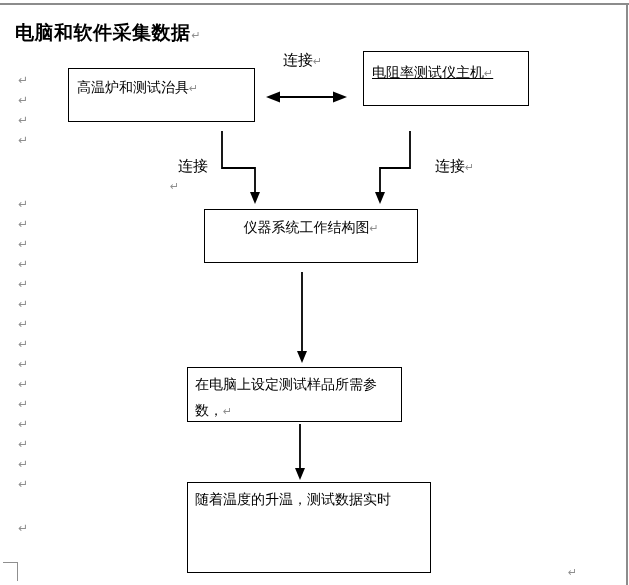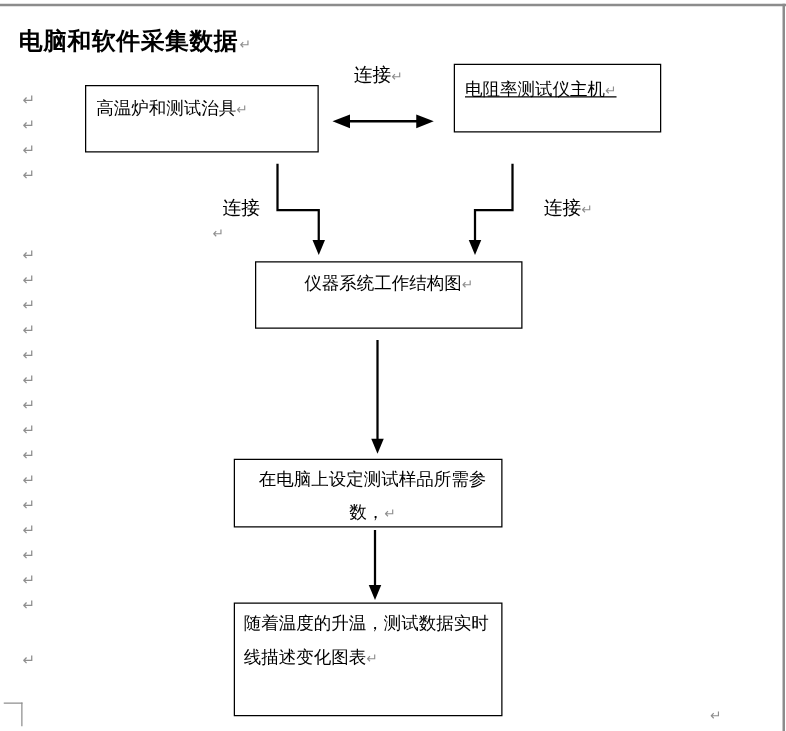--- a/index.html
+++ b/index.html
@@ -36,22 +36,22 @@
     position:absolute;
     border:1.5px solid var(--ink,#000);
     background:#fff;
     box-sizing:border-box;
     font-size:14px;line-height:26px;
   }
   .fbox .box-line{white-space:nowrap;}
   #box-furnace{left:68px;top:68px;width:187px;height:54px;padding:5px 0 0 8px;}
   #box-tester{left:363px;top:51px;width:166px;height:55px;padding:7px 0 0 8px;text-decoration:underline;}
   #box-computer{left:204px;top:209px;width:214px;height:54px;padding:4px 0 0 0;text-align:center;}
-  #box-params{left:187px;top:367px;width:215px;height:55px;padding:3px 0 0 7px;text-align:center;}
-  #box-realtime{left:187px;top:482px;width:215px;height:91px;padding:3px 0 0 7px;line-height:27px;}
+  #box-params{left:187px;top:367px;width:215px;height:55px;padding:3px 0 0 7px;}
+  #box-realtime{left:187px;top:482px;width:244px;height:91px;padding:3px 0 0 7px;line-height:27px;}
   .connect-label{
     position:absolute;font-size:15px;white-space:nowrap;text-align:center;
   }
   #label-connect-top{left:283px;top:51px;}
   #label-connect-left{left:178px;top:157px;}
   #label-connect-right{left:435px;top:157px;}
   .arrows-layer{
     position:absolute;left:0;top:0;width:629px;height:585px;
     pointer-events:none;
   }
@@ -116,21 +116,20 @@
     <div class="box-line"><span>仪器系统工作结构图</span><span class="pmark">↵</span></div>
   </div>
 
   <div class="fbox" id="box-params">
     <div class="box-line"><span>在电脑上设定测试样品所需参</span></div>
     <div class="box-line"><span>数，</span><span class="pmark">↵</span></div>
   </div>
 
   <div class="fbox" id="box-realtime">
     <div class="box-line"><span>随着温度的升温，测试数据实时</span></div>
-    <div class="box-line"><span>线描述变化图表</span><span class="pmark">↵</span></div>
   </div>
 
   <svg class="arrows-layer" width="629" height="585" viewBox="0 0 629 585">
 
     <g>
       <line x1="279" y1="97" x2="334" y2="97" stroke-width="2"></line>
       <polygon points="266,97 280,91.5 280,102.5"></polygon>
       <polygon points="347,97 333,91.5 333,102.5"></polygon>
     </g>
 

